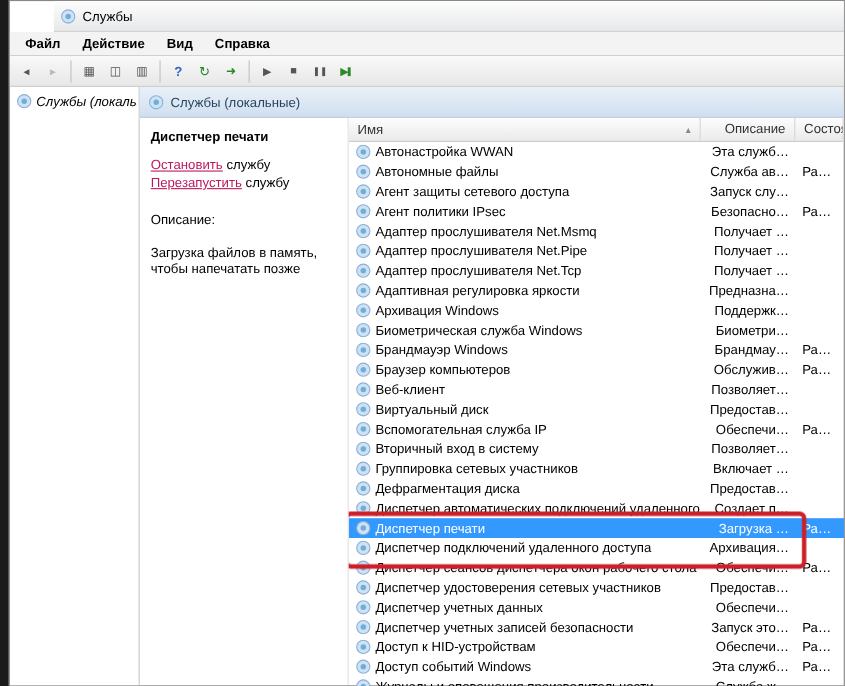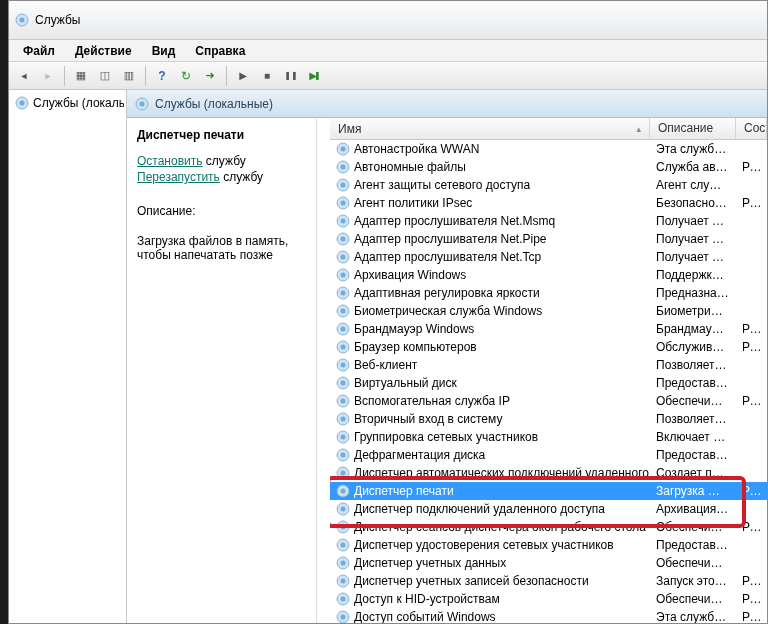--- a/index.html
+++ b/index.html
@@ -1,36 +1,36 @@
 <!DOCTYPE html>
 <html><head>
 <meta charset="utf-8">
 <style>
   * { box-sizing: border-box; margin: 0; padding: 0; font-family: "Segoe UI", Tahoma, sans-serif; font-size: 12px; }
   body { width: 768px; height: 624px; background: #1a1a1a; overflow: hidden; position: relative; }
   .window { position: absolute; left: 8px; top: 0; right: 0; bottom: 0; background: #fff; border: 1px solid #888; display: flex; flex-direction: column; }
-  .titlebar { height: 39px; background: linear-gradient(#fdfdfd,#e6e8ea); display: flex; align-items: center; padding: 0 6px; border-bottom: 1px solid #c8c8c8; }
+  .titlebar { height: 28px; background: linear-gradient(#fdfdfd,#e6e8ea); display: flex; align-items: center; padding: 0 6px; border-bottom: 1px solid #c8c8c8; margin-left: 40px; }
   .titlebar .ticon { margin-right: 6px; }
   .menubar { height: 22px; display: flex; align-items: center; padding: 0 4px; background: #f3f3f3; border-bottom: 1px solid #d0d0d0; }
   .menubar span { padding: 2px 10px; cursor: default; font-weight: bold; }
   .toolbar { height: 28px; display: flex; align-items: center; gap: 2px; padding: 0 4px; background: linear-gradient(#f9f9f9,#e7e7e7); border-bottom: 1px solid #c8c8c8; }
   .tbtn { width: 22px; height: 22px; border: 1px solid transparent; display: flex; align-items: center; justify-content: center; color: #555; border-radius: 2px; }
   .tsep { width: 1px; height: 20px; background: #c0c0c0; margin: 0 3px; }
   .content { flex: 1; display: flex; overflow: hidden; }
-  .leftpane { width: 118px; background: #fff; border-right: 1px solid #c8c8c8; padding: 4px 2px; }
+  .leftpane { width: 118px; background: #fff; border-right: 1px solid #c8c8c8; padding: 4px 2px; font-style: italic; }
   .leftnode { display: flex; align-items: center; gap: 4px; padding: 2px 4px; white-space: nowrap; overflow: hidden; }
   .rightpane { flex: 1; display: flex; flex-direction: column; overflow: hidden; }
   .pheader { height: 28px; background: linear-gradient(#eaf1f8,#cfdff0); border-bottom: 1px solid #a9bfd6; display: flex; align-items: center; padding: 0 8px; gap: 6px; color: #2b4560; }
-  .pbody { flex: 1; display: flex; overflow: hidden; gap: 13px; }
+  .pbody { flex: 1; display: flex; overflow: hidden; }
   .detailpane { width: 190px; padding: 10px 10px 0 10px; border-right: 1px solid #e0e0e0; }
   .dtitle { font-weight: bold; margin-bottom: 12px; }
-  .dlink { color: #0f766e; text-decoration: underline; cursor: pointer; }
+  .dlink { color: #be185d; text-decoration: underline; cursor: pointer; }
   .dline { margin-bottom: 2px; }
   .ddesc-h { margin-top: 20px; margin-bottom: 16px; }
-  .listwrap { flex: 1; display: flex; flex-direction: column; overflow: hidden; position: relative; }
+  .listwrap { flex: 1; display: flex; flex-direction: column; overflow: hidden; position: relative; text-align: right; }
   .lheader { height: 22px; display: flex; background: linear-gradient(#fdfdfd,#eaeaea); border-bottom: 1px solid #c8c8c8; }
   .lh { padding: 3px 8px; border-right: 1px solid #d6d6d6; white-space: nowrap; overflow: hidden; color: #333; }
   .lh.name { width: 320px; display:flex; align-items:center; justify-content:space-between;}
   .lh.desc { width: 86px; }
   .lh.stat { flex: 1; }
   .sortmark{ font-size:9px; color:#888; margin-left:40px;}
   .rows { flex: 1; overflow-y: auto; overflow-x: hidden; }
   .row { height: 18px; display: flex; align-items: center; white-space: nowrap; }
   .row.sel { background: #3399ff; color: #fff; }
   .cell { padding: 0 6px; overflow: hidden; text-overflow: ellipsis; }
@@ -154,21 +154,21 @@
                 <div class="cell stat">Работае</div>
               </div>
               <div class="row">
                 <div class="cell name">
                   <svg class="gear" viewBox="0 0 14 14">
                     <circle class="g1" cx="7" cy="7" r="6"></circle>
                     <circle class="g2" cx="7" cy="7" r="2.5"></circle>
                   </svg>
                   <span>Агент защиты сетевого доступа</span>
                 </div>
-                <div class="cell desc">Агент слу…</div>
+                <div class="cell desc">Запуск слу…</div>
                 <div class="cell stat"></div>
               </div>
               <div class="row">
                 <div class="cell name">
                   <svg class="gear" viewBox="0 0 14 14">
                     <circle class="g1" cx="7" cy="7" r="6"></circle>
                     <circle class="g2" cx="7" cy="7" r="2.5"></circle>
                   </svg>
                   <span>Агент политики IPsec</span>
                 </div>
@@ -207,34 +207,34 @@
                 </div>
                 <div class="cell desc">Получает …</div>
                 <div class="cell stat"></div>
               </div>
               <div class="row">
                 <div class="cell name">
                   <svg class="gear" viewBox="0 0 14 14">
                     <circle class="g1" cx="7" cy="7" r="6"></circle>
                     <circle class="g2" cx="7" cy="7" r="2.5"></circle>
                   </svg>
+                  <span>Адаптивная регулировка яркости</span>
+                </div>
+                <div class="cell desc">Предназна…</div>
+                <div class="cell stat"></div>
+              </div>
+              <div class="row">
+                <div class="cell name">
+                  <svg class="gear" viewBox="0 0 14 14">
+                    <circle class="g1" cx="7" cy="7" r="6"></circle>
+                    <circle class="g2" cx="7" cy="7" r="2.5"></circle>
+                  </svg>
                   <span>Архивация Windows</span>
                 </div>
                 <div class="cell desc">Поддержк…</div>
-                <div class="cell stat"></div>
-              </div>
-              <div class="row">
-                <div class="cell name">
-                  <svg class="gear" viewBox="0 0 14 14">
-                    <circle class="g1" cx="7" cy="7" r="6"></circle>
-                    <circle class="g2" cx="7" cy="7" r="2.5"></circle>
-                  </svg>
-                  <span>Адаптивная регулировка яркости</span>
-                </div>
-                <div class="cell desc">Предназна…</div>
                 <div class="cell stat"></div>
               </div>
               <div class="row">
                 <div class="cell name">
                   <svg class="gear" viewBox="0 0 14 14">
                     <circle class="g1" cx="7" cy="7" r="6"></circle>
                     <circle class="g2" cx="7" cy="7" r="2.5"></circle>
                   </svg>
                   <span>Биометрическая служба Windows</span>
                 </div>

